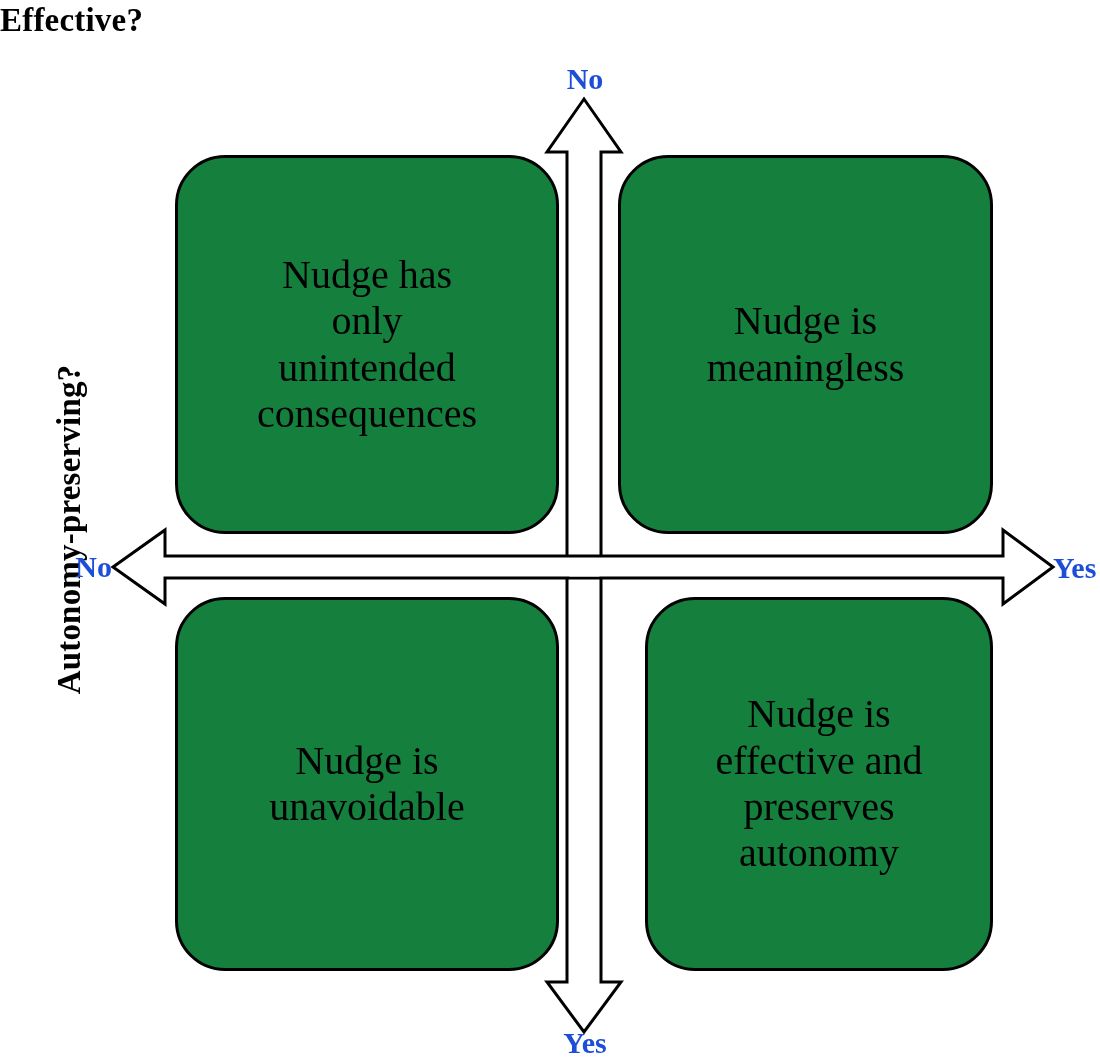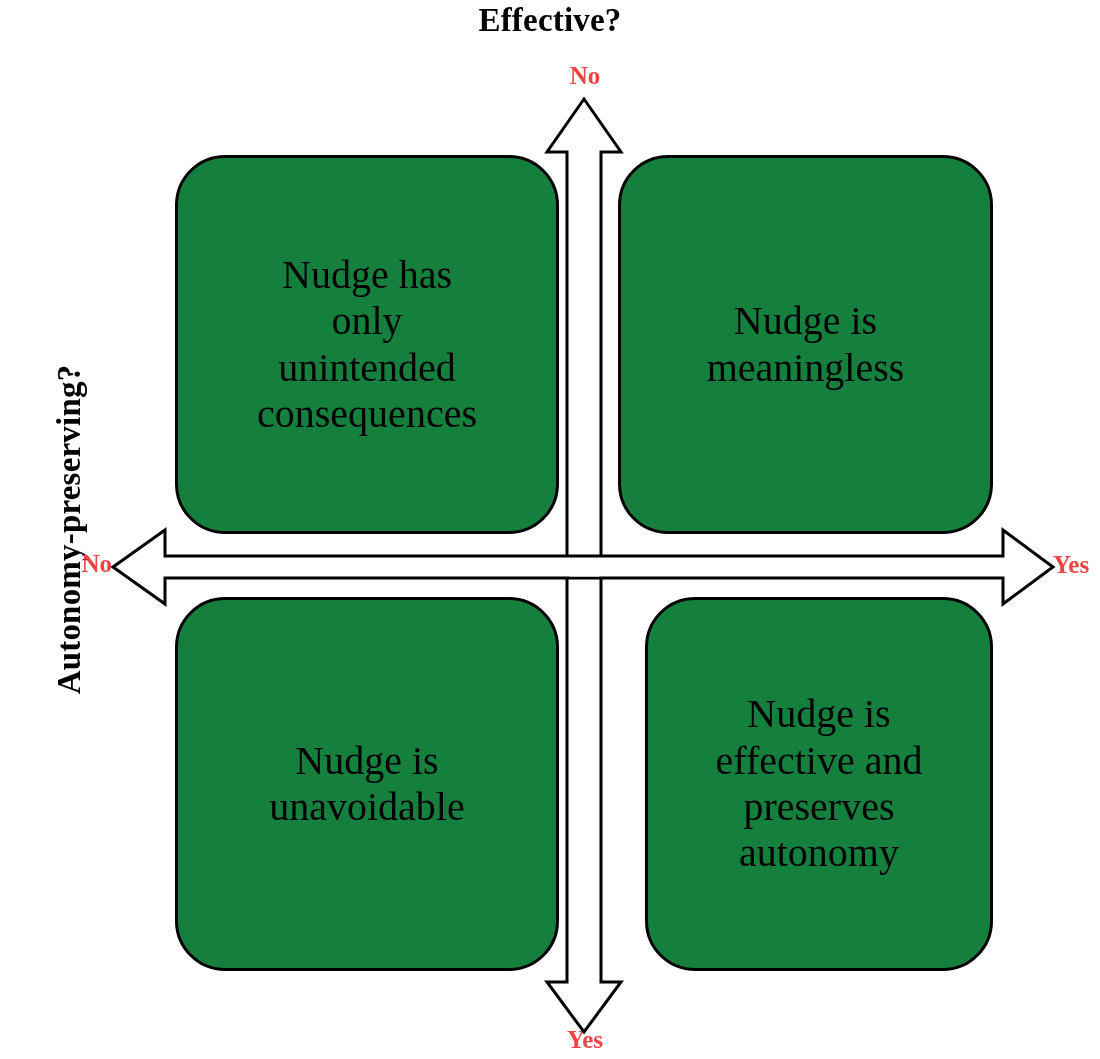--- a/index.html
+++ b/index.html
@@ -26,40 +26,40 @@
     font-weight: bold;
     font-size: 33px;
     letter-spacing: 0.2px;
     white-space: nowrap;
     color: #000;
   }
   #title-effective {
     top: 2px;
     left: 0;
     width: 1100px;
-    text-align: center;
+    text-align: left;
   }
   #title-autonomy {
     top: 0;
     left: 0;
     width: 1059px;
     height: 46px;
     line-height: 46px;
     text-align: center;
     transform-origin: 0 0;
     transform: translate(46px, 1059px) rotate(-90deg);
   }
 
   
   .axis-end {
     position: absolute;
     font-weight: bold;
-    font-size: 25px;
+    font-size: 30px;
     white-space: nowrap;
-    color: #ef4444;
+    color: #1d4ed8;
   }
   #label-top-no   { left: 543px; top: 62px;  width: 84px; text-align: center; }
   #label-bottom-yes { left: 543px; top: 1026px; width: 84px; text-align: center; }
   #label-left-no  { left: 62px;  top: 550px; width: 50px; text-align: right; }
   #label-right-yes { left: 1053px; top: 551px; width: 60px; text-align: left; }
 
   
   #axis-svg {
     position: absolute;
     left: 0;

